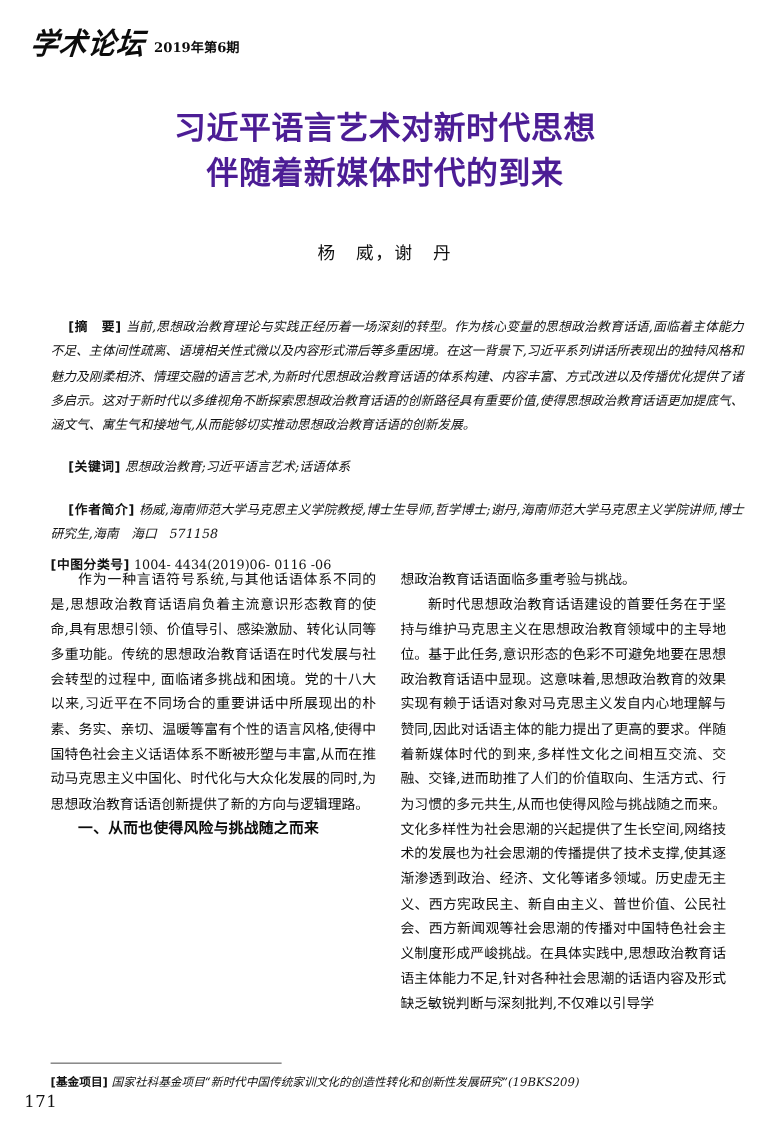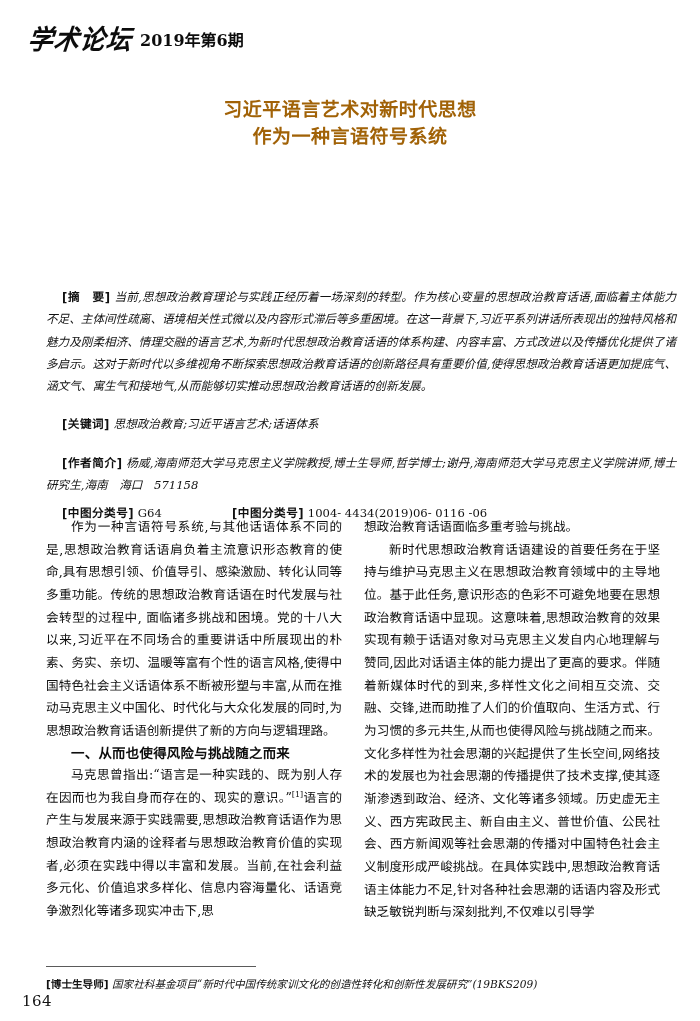--- a/index.html
+++ b/index.html
@@ -39,44 +39,44 @@
     font-weight: 700;
     letter-spacing: 1px;
     line-height: 1;
     font-style: italic;
     transform: skewX(-6deg) scaleY(1.08);
     color: #0c0c0c;
     white-space: nowrap;
   }
   .issue-line {
     font-family: "DejaVu Serif", "Liberation Serif", serif;
-    font-size: 16px;
+    font-size: 12px;
     font-weight: 700;
     line-height: 1;
     padding-bottom: 3px;
     white-space: nowrap;
     color: #0c0c0c;
   }
 
   
   .title-block {
     position: absolute;
     left: 60px;
     right: 60px;
     top: 96px;
     text-align: center;
   }
   .article-title {
     font-family: "DejaVu Sans", "Liberation Sans", sans-serif;
-    font-size: 19px;
+    font-size: 29px;
     font-weight: 700;
     line-height: 1.42;
     letter-spacing: 0.5px;
     margin: 0;
-    color: #a16207;
+    color: #4c1d95;
   }
   .authors {
     margin-top: 38px;
     font-family: "DejaVu Serif", "Liberation Serif", serif;
     font-size: 16px;
     letter-spacing: 1.5px;
     color: #111;
   }
 
   
@@ -217,70 +217,66 @@
 <div class="page">
 
   <div class="masthead">
     <div class="journal-logo">学术论坛</div>
     <div class="issue-line">2019年第6期</div>
   </div>
 
   <div class="title-block">
     <h1 class="article-title">
       <span>习近平语言艺术对新时代思想</span><br>
-      <span>作为一种言语符号系统</span>
+      <span>伴随着新媒体时代的到来</span>
     </h1>
+    <div class="authors">杨　威，谢　丹</div>
   </div>
 
   <div class="front-matter">
 
     <p class="fm-para fm-abstract">
       <span class="fm-label">[摘　要]</span>
       <span>当前,思想政治教育理论与实践正经历着一场深刻的转型。作为核心变量的思想政治教育话语,面临着主体能力不足、主体间性疏离、语境相关性式微以及内容形式滞后等多重困境。在这一背景下,习近平系列讲话所表现出的独特风格和魅力及刚柔相济、情理交融的语言艺术,为新时代思想政治教育话语的体系构建、内容丰富、方式改进以及传播优化提供了诸多启示。这对于新时代以多维视角不断探索思想政治教育话语的创新路径具有重要价值,使得思想政治教育话语更加提底气、涵文气、寓生气和接地气,从而能够切实推动思想政治教育话语的创新发展。</span>
     </p>
 
     <p class="fm-para fm-simple">
       <span class="fm-label">[关键词]</span>
       <span>思想政治教育;习近平语言艺术;话语体系</span>
     </p>
 
     <p class="fm-para fm-simple">
       <span class="fm-label">[作者简介]</span>
       <span>杨威,海南师范大学马克思主义学院教授,博士生导师,哲学博士;谢丹,海南师范大学马克思主义学院讲师,博士研究生,海南　海口　571158</span>
     </p>
 
     <div class="fm-codes">
-      <div class="code-cell c1">
-        <span class="fm-label">[中图分类号]</span>
-        <span class="val">G64</span>
-      </div>
       <div class="code-cell c3">
         <span class="fm-label">[中图分类号]</span>
         <span class="val">1004- 4434(2019)06- 0116 -06</span>
       </div>
     </div>
 
   </div>
 
   <div class="body-cols">
 
     <div class="col">
       <p>作为一种言语符号系统,与其他话语体系不同的是,思想政治教育话语肩负着主流意识形态教育的使命,具有思想引领、价值导引、感染激励、转化认同等多重功能。传统的思想政治教育话语在时代发展与社会转型的过程中, 面临诸多挑战和困境。党的十八大以来,习近平在不同场合的重要讲话中所展现出的朴素、务实、亲切、温暖等富有个性的语言风格,使得中国特色社会主义话语体系不断被形塑与丰富,从而在推动马克思主义中国化、时代化与大众化发展的同时,为思想政治教育话语创新提供了新的方向与逻辑理路。</p>
       <p class="sec-head">一、从而也使得风险与挑战随之而来</p>
-      <p><span>马克思曾指出:“语言是一种实践的、既为别人存在因而也为我自身而存在的、现实的意识。”</span><sup class="cite">[1]</sup><span>语言的产生与发展来源于实践需要,思想政治教育话语作为思想政治教育内涵的诠释者与思想政治教育价值的实现者,必须在实践中得以丰富和发展。当前,在社会利益多元化、价值追求多样化、信息内容海量化、话语竞争激烈化等诸多现实冲击下,思</span></p>
     </div>
 
     <div class="col">
       <p class="cont">想政治教育话语面临多重考验与挑战。</p>
       <p>新时代思想政治教育话语建设的首要任务在于坚持与维护马克思主义在思想政治教育领域中的主导地位。基于此任务,意识形态的色彩不可避免地要在思想政治教育话语中显现。这意味着,思想政治教育的效果实现有赖于话语对象对马克思主义发自内心地理解与赞同,因此对话语主体的能力提出了更高的要求。伴随着新媒体时代的到来,多样性文化之间相互交流、交融、交锋,进而助推了人们的价值取向、生活方式、行为习惯的多元共生,从而也使得风险与挑战随之而来。文化多样性为社会思潮的兴起提供了生长空间,网络技术的发展也为社会思潮的传播提供了技术支撑,使其逐渐渗透到政治、经济、文化等诸多领域。历史虚无主义、西方宪政民主、新自由主义、普世价值、公民社会、西方新闻观等社会思潮的传播对中国特色社会主义制度形成严峻挑战。在具体实践中,思想政治教育话语主体能力不足,针对各种社会思潮的话语内容及形式缺乏敏锐判断与深刻批判,不仅难以引导学</p>
     </div>
 
   </div>
 
   <div class="footnote-rule"></div>
   <div class="footnote">
-    <span class="fn-label">[博士生导师]</span>
+    <span class="fn-label">[基金项目]</span>
     <span>国家社科基金项目“新时代中国传统家训文化的创造性转化和创新性发展研究”(19BKS209)</span>
   </div>
 
-  <div class="page-number">164</div>
+  <div class="page-number">171</div>
 
 </div>
 
 </body></html>

